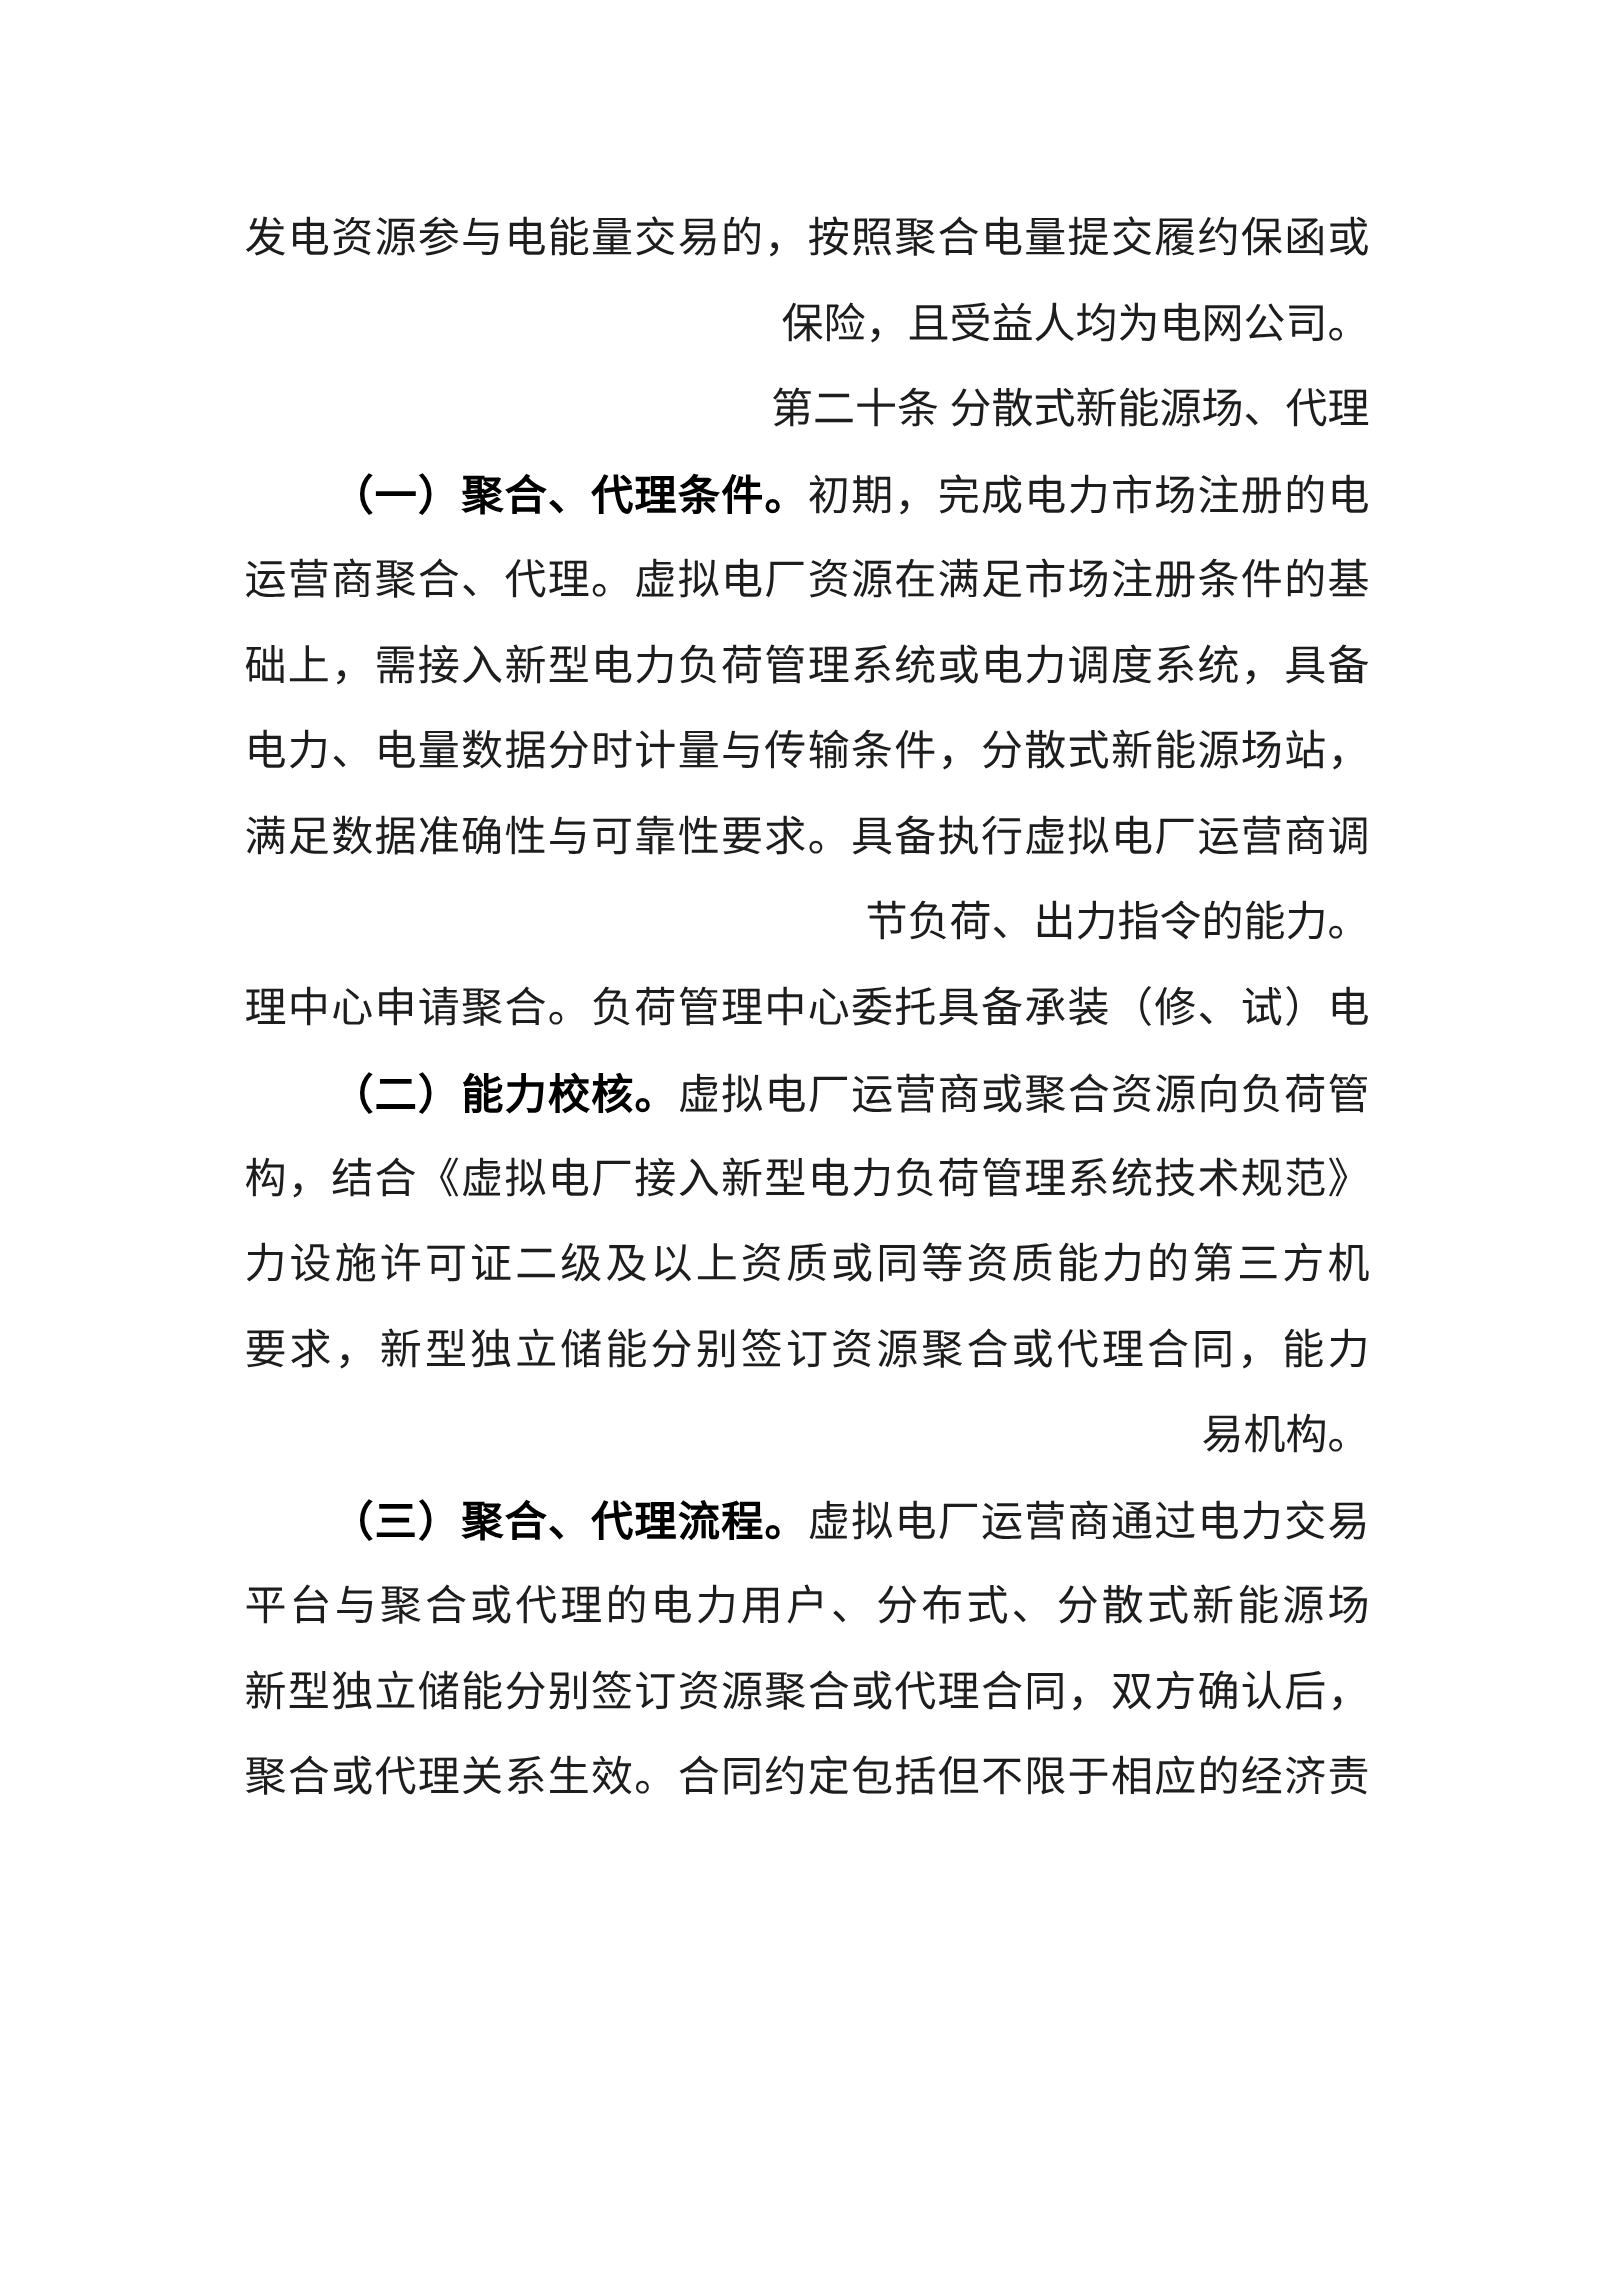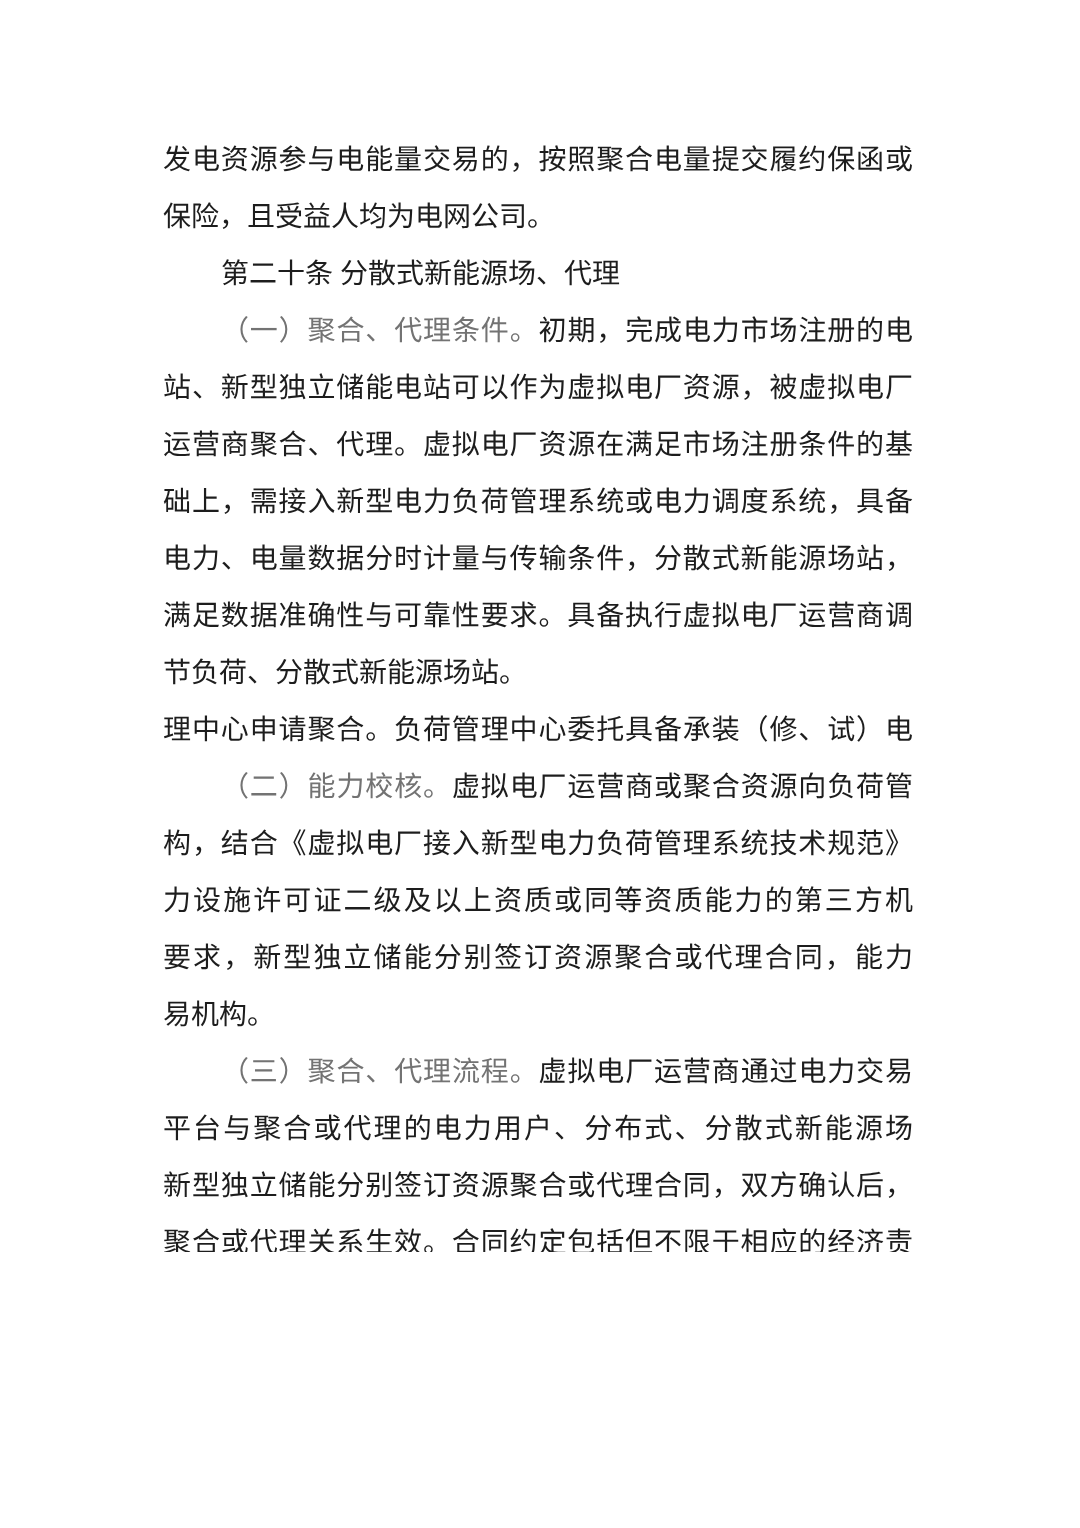--- a/index.html
+++ b/index.html
@@ -21,51 +21,50 @@
     top: 131px;
     width: 750px;
   }
   .line {
     font-size: 28px;
     line-height: 57px;
     height: 57px;
     overflow: hidden;
     color: #1d1d1d;
     white-space: nowrap;
-    text-align: left;
+    text-align: right;
   }
   .line.stretch {
     white-space: normal;
     text-align: justify;
     text-align-last: justify;
   }
   .line.indent {
     text-indent: 58px;
   }
   .clause-heading {
-    font-weight: normal;
-    color: #737373;
+    font-weight: bold;
+    color: #000000;
     font-family: "Liberation Sans", "DejaVu Sans", sans-serif;
   }
 </style>
 </head>
 <body>
 
 <div class="page">
   <div class="doc">
       <div class="line stretch">发电资源参与电能量交易的，按照聚合电量提交履约保函或</div>
       <div class="line">保险，且受益人均为电网公司。</div>
       <div class="line indent">第二十条 分散式新能源场、代理</div>
       <div class="line stretch indent"><span class="clause-heading">（一）聚合、代理条件。</span>初期，完成电力市场注册的电</div>
-      <div class="line stretch">站、新型独立储能电站可以作为虚拟电厂资源，被虚拟电厂</div>
       <div class="line stretch">运营商聚合、代理。虚拟电厂资源在满足市场注册条件的基</div>
       <div class="line stretch">础上，需接入新型电力负荷管理系统或电力调度系统，具备</div>
       <div class="line stretch">电力、电量数据分时计量与传输条件，分散式新能源场站，</div>
       <div class="line stretch">满足数据准确性与可靠性要求。具备执行虚拟电厂运营商调</div>
-      <div class="line">节负荷、分散式新能源场站。</div>
+      <div class="line">节负荷、出力指令的能力。</div>
       <div class="line stretch">理中心申请聚合。负荷管理中心委托具备承装（修、试）电</div>
       <div class="line stretch indent"><span class="clause-heading">（二）能力校核。</span>虚拟电厂运营商或聚合资源向负荷管</div>
       <div class="line stretch">构，结合《虚拟电厂接入新型电力负荷管理系统技术规范》</div>
       <div class="line stretch">力设施许可证二级及以上资质或同等资质能力的第三方机</div>
       <div class="line stretch">要求，新型独立储能分别签订资源聚合或代理合同，能力</div>
       <div class="line">易机构。</div>
       <div class="line stretch indent"><span class="clause-heading">（三）聚合、代理流程。</span>虚拟电厂运营商通过电力交易</div>
       <div class="line stretch">平台与聚合或代理的电力用户、分布式、分散式新能源场站、</div>
       <div class="line stretch">新型独立储能分别签订资源聚合或代理合同，双方确认后，</div>
       <div class="line stretch">聚合或代理关系生效。合同约定包括但不限于相应的经济责</div>

